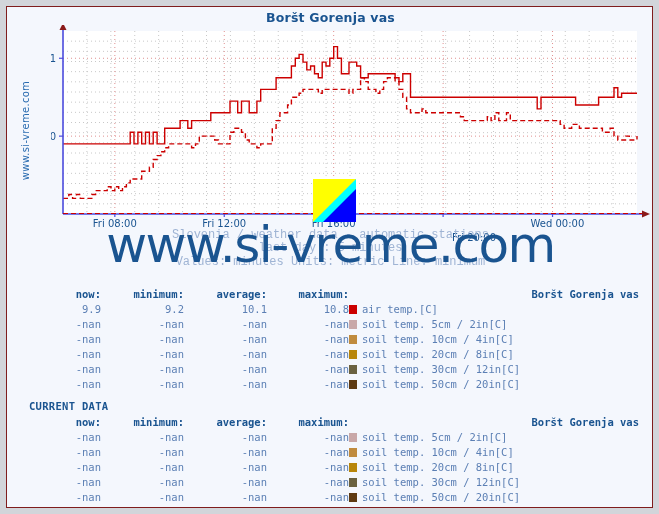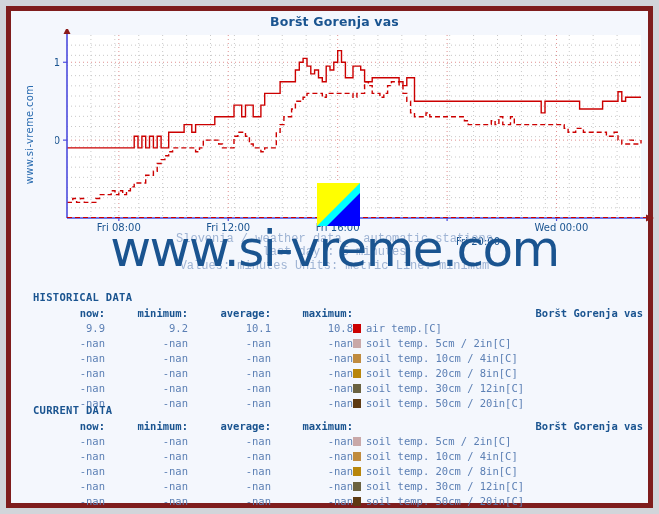--- a/index.html
+++ b/index.html
@@ -13,21 +13,21 @@
     font-family: "DejaVu Sans Mono", monospace;
     overflow: hidden;
   }
   #page {
     position: absolute;
     left: 6px;
     top: 6px;
     width: 647px;
     height: 502px;
     background: #f4f7fd;
-    border: 5px solid #7f1d1d;
+    border: 1px solid #7f1d1d;
     box-sizing: border-box;
   }
 
   
   #chart-title {
     position: absolute;
     left: 0;
     top: 3px;
     width: 647px;
     text-align: center;
@@ -254,21 +254,20 @@
 
   <div id="caption">
     <div>Slovenia / weather data - automatic stations</div>
     <div>last day : 5 minutes</div>
     <div>Values: minutes  Units: metric  Line: minimum</div>
   </div>
 
   <div id="watermark">www.si-vreme.com</div>
 
   <div class="section" id="hist-section">
-    <div class="sect-title">HISTORICAL DATA</div>
     <table class="data">
       <thead>
           <tr id="hist-head">
             <th class="c0">now:</th>
             <th class="c1">minimum:</th>
             <th class="c2">average:</th>
             <th class="c3">maximum:</th>
             <th class="c4">Boršt Gorenja vas</th>
           </tr>
         </thead>

